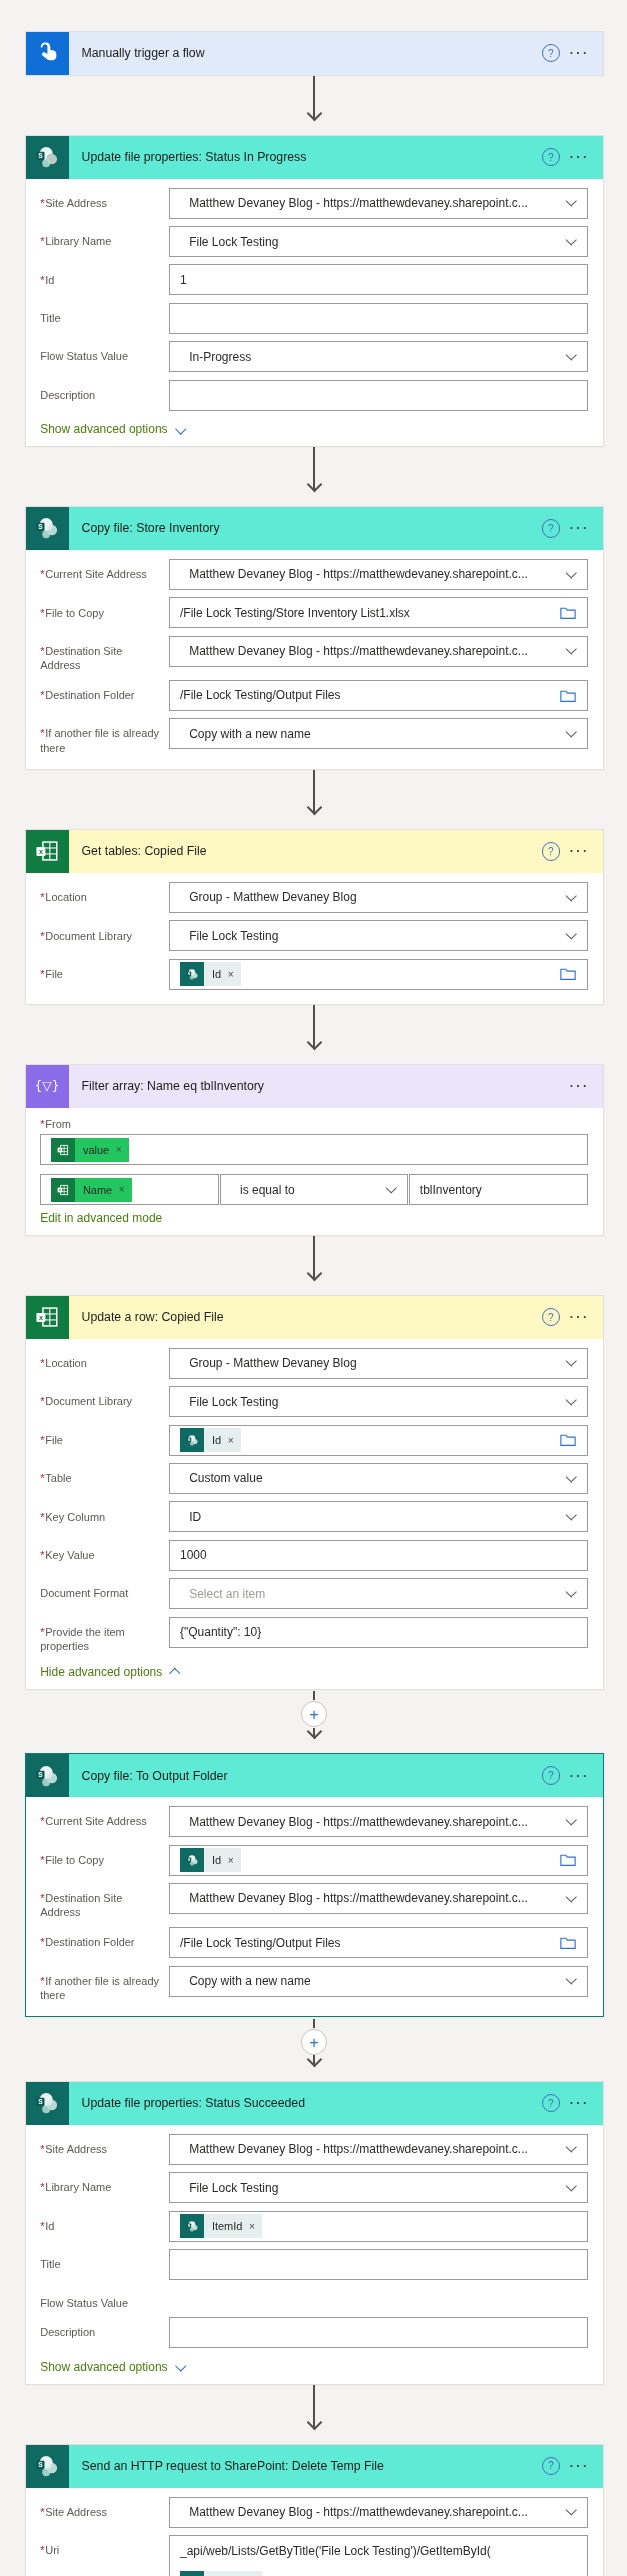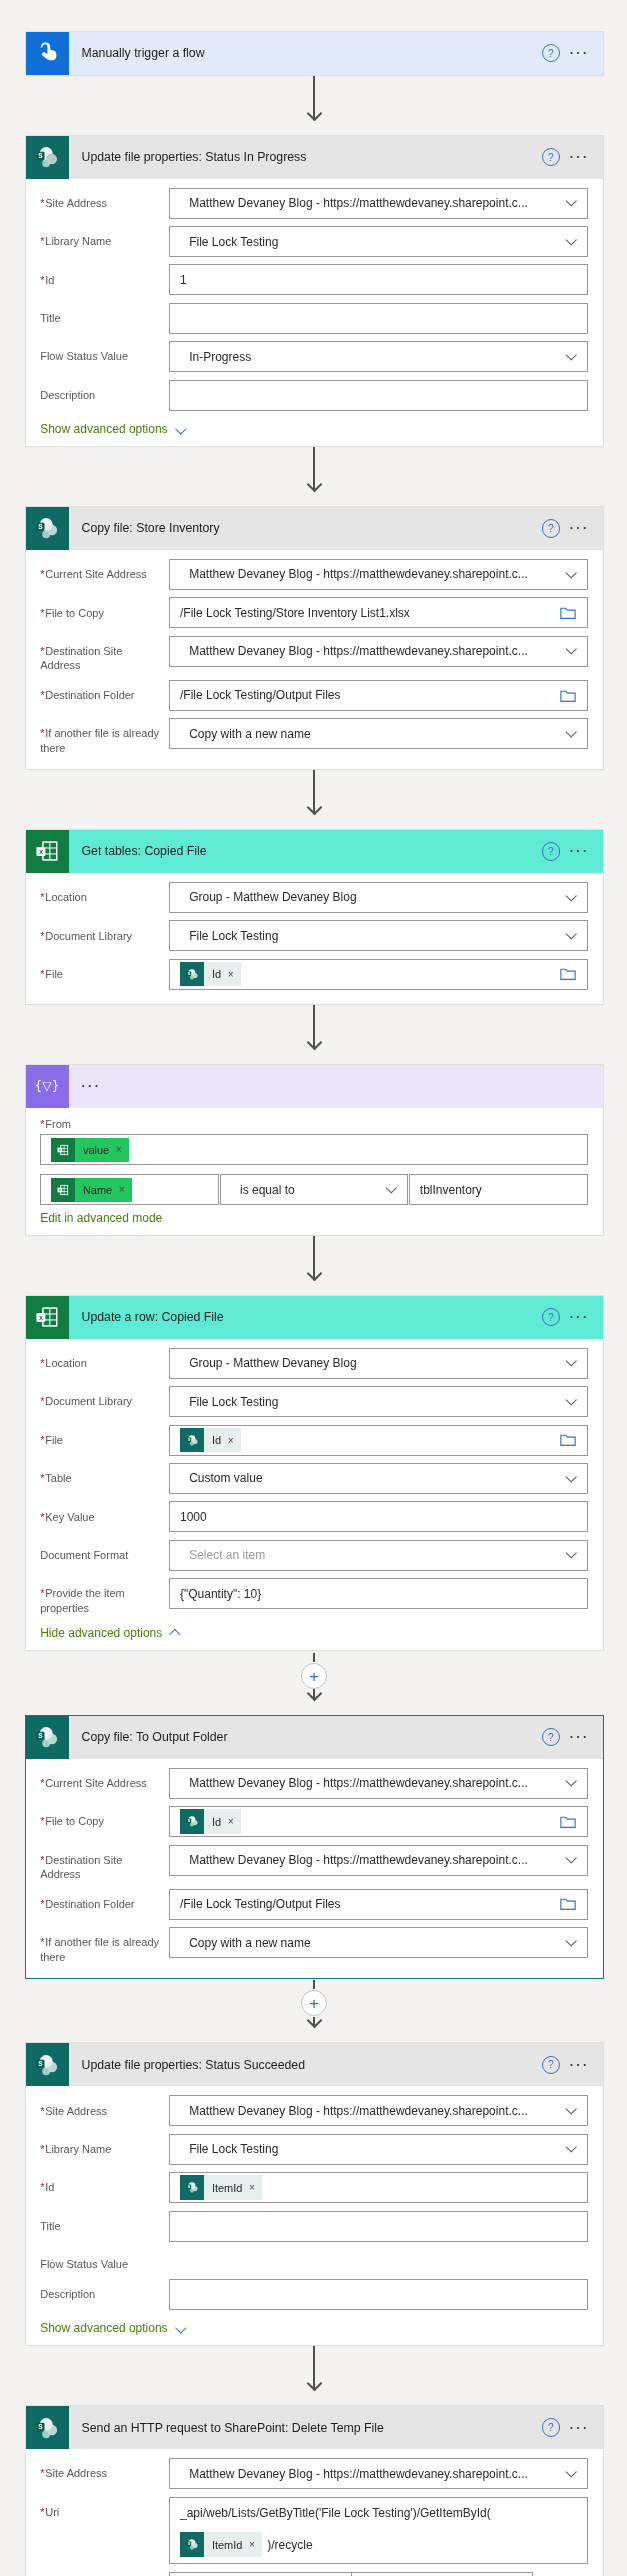--- a/index.html
+++ b/index.html
@@ -5,22 +5,22 @@
   html,body{margin:0;padding:0;}
   body{width:628px;background:#f4f3f1;font-family:"Liberation Sans",sans-serif;color:#2b2a29;}
   .canvas{padding:14.7px 24.5px 4.9px 24.5px;}
   .card{background:#fff;border:0.8px solid #e2e0dd;box-shadow:0 0.8px 1.6px rgba(0,0,0,.04);margin-top:16px;}
   .card.selected{border:1.6px solid #0e7b70;}
   .header{display:flex;align-items:stretch;height:43px;}
   .tile{width:43px;flex:none;display:flex;align-items:center;justify-content:center;}
   .hbar{flex:1;display:flex;align-items:center;gap:9.8px;padding:0 13px;min-width:0;cursor:pointer;}
   .title{flex:1;font-size:12.3px;color:#1f1e1d;white-space:nowrap;overflow:hidden;text-overflow:ellipsis;}
   .t-trigger .tile{background:#0f6fd7}.t-trigger .hbar{background:#e0eaf8}
-  .t-sp .tile{background:#0e6a62}.t-sp .hbar{background:#e5e5e5}
-  .t-xl .tile{background:#107c41}.t-xl .hbar{background:#5eead4}
+  .t-sp .tile{background:#0e6a62}.t-sp .hbar{background:#5eead4}
+  .t-xl .tile{background:#107c41}.t-xl .hbar{background:#fef9c3}
   .t-fl .tile{background:#8b6ce8}.t-fl .hbar{background:#ebe5f9}
   .help{width:16.4px;height:16.4px;border:1.3px solid #4370c4;border-radius:50%;display:flex;align-items:center;justify-content:center;font-size:10.2px;color:#4370c4;flex:none;cursor:pointer;}
   .dots{font-size:12.3px;font-weight:700;color:#3b3a39;letter-spacing:2.5px;flex:none;cursor:pointer;}
   .body{padding:9px 14.7px 6.5px 14.7px;}
   .row{display:flex;align-items:flex-start;margin-bottom:7.4px;}
   .lbl{width:129px;flex:none;font-size:11px;color:#5b5955;padding:8.2px 9.8px 0 0;line-height:1.3;box-sizing:border-box;}
   .ast{color:#a4262c;margin-right:0.8px;}
   .box{flex:1;min-height:31px;border:0.8px solid #9b9997;display:flex;align-items:center;padding:1.6px 9.8px;font-size:12px;color:#2b2a29;box-sizing:border-box;background:#fff;min-width:0;gap:6.5px;cursor:text;}
   .box.dd{cursor:pointer;padding-left:19px;}
   .val{flex:1;white-space:nowrap;overflow:hidden;text-overflow:ellipsis;}
@@ -286,20 +286,21 @@
     </div>
 
   <div class="card t-fl">
     <div class="header">
       <div class="tile">
         <svg width="26" height="26" viewBox="0 0 32 32">
             <text x="16" y="21.5" font-size="15" fill="#fff" text-anchor="middle" font-family="'DejaVu Sans', sans-serif">{▽}</text>
           </svg>
       </div>
       <div class="hbar">
+        <div class="title">Filter array: Name eq tblInventory</div>
         <div class="dots">···</div>
       </div>
     </div>
     <div class="body">
       <div class="flabel"><span class="ast">*</span><span>From</span></div>
       <div class="box">
         <span class="chip xl">
           <span class="cic">
               <svg width="14" height="14" viewBox="0 0 18 18" style="font-size:14.5px">
                 <rect x="6" y="3" width="9" height="12" fill="none" stroke="#fff" stroke-width="1.1"></rect>
@@ -409,20 +410,27 @@
         </div>
       </div>
       <div class="row">
         <div class="lbl"><span class="ast">*</span><span>Table</span></div>
         <div class="box dd">
             <span class="val">Custom value</span>
             <span class="chev"></span>
           </div>
       </div>
       <div class="row">
+        <div class="lbl"><span class="ast">*</span><span>Key Column</span></div>
+        <div class="box dd">
+            <span class="val">ID</span>
+            <span class="chev"></span>
+          </div>
+      </div>
+      <div class="row">
         <div class="lbl"><span class="ast">*</span><span>Key Value</span></div>
         <div class="box">
             <span class="val">1000</span>
           </div>
       </div>
       <div class="row">
         <div class="lbl"><span>Document Format</span></div>
         <div class="box dd">
             <span class="val ph">Select an item</span>
             <span class="chev"></span>

